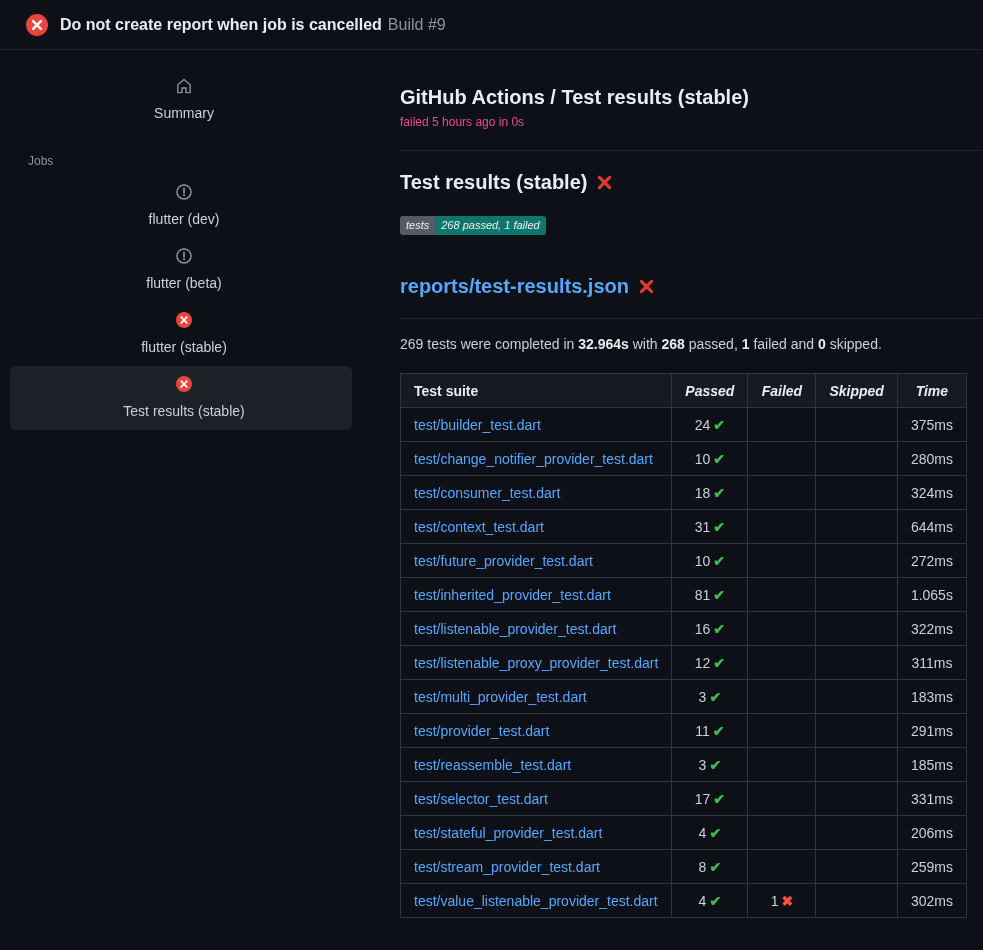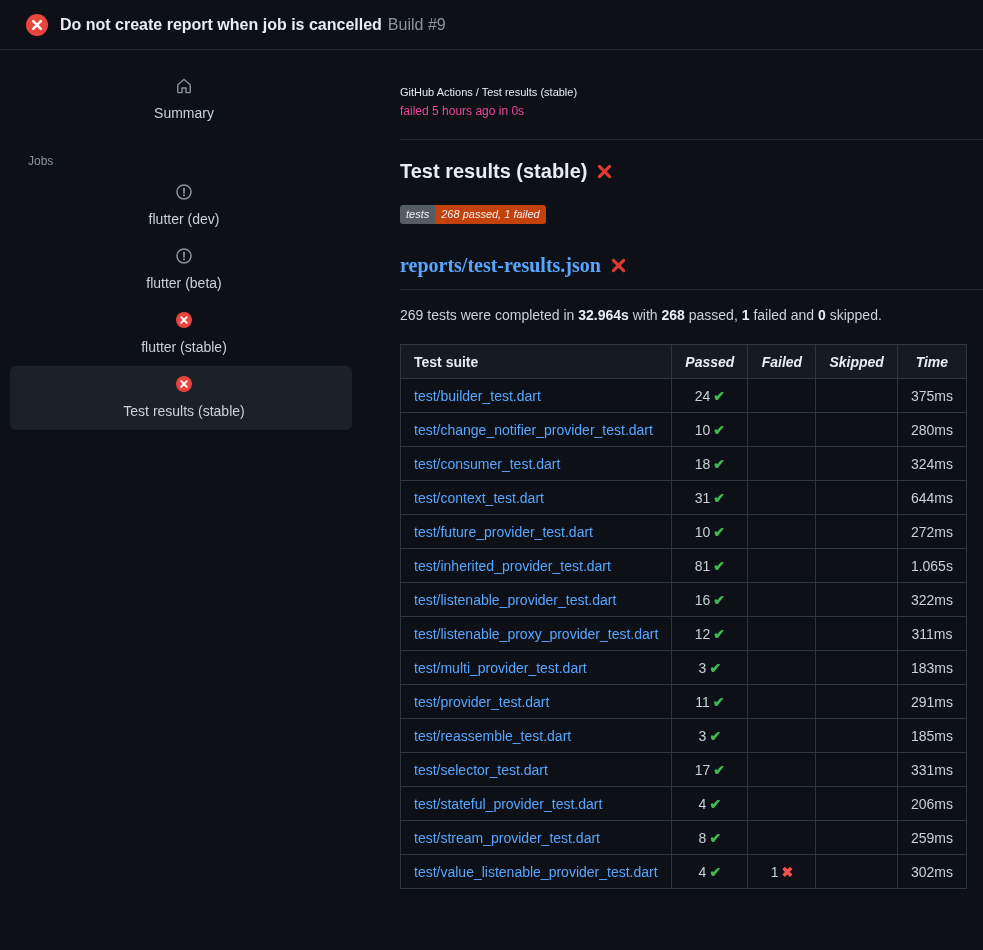--- a/index.html
+++ b/index.html
@@ -34,44 +34,44 @@
     color:#c9d1d9; font-size:14px;
     cursor:pointer;
     flex-direction:column;
   }
   .side-item.selected { background:#1c2128; }
   .side-item .lbl { line-height:17px; }
   .jobs-label { color:#8b949e; font-size:12px; padding:22px 0 6px 18px; }
   .icon16 { width:16px; height:16px; flex:0 0 16px; display:block; }
 
   
-  .breadcrumb { font-weight:400; font-size:11px; color:#e6edf3; }
+  .breadcrumb { font-weight:700; font-size:20px; color:#e6edf3; }
   .meta { color:#ec4899; font-size:12px; margin-top:6px; }
   .divider { border:none; border-top:1px solid #21262d; margin:21px 0 0 0; }
 
   .section-title {
     display:flex; align-items:center; gap:9px;
     margin-top:20px;
     font-size:20px; font-weight:700; color:#e6edf3;
   }
   .xmark { display:inline-block; }
 
   .badge {
     display:inline-flex; margin-top:22px;
     font-size:11px; line-height:13px;
     border-radius:3px; overflow:hidden;font-style:italic;
   }
   .badge-label { background:#555d64; color:#f0f0f0; padding:3px 6px; }
-  .badge-value { background:#c2410c; color:#f0f0f0; padding:3px 6px; }
+  .badge-value { background:#0f766e; color:#f0f0f0; padding:3px 6px; }
 
   .report-title {
     display:flex; align-items:center; gap:9px;
-    margin-top:30px; padding-bottom:12px;
+    margin-top:40px; padding-bottom:20px;
     border-bottom:1px solid #21262d;
-    font-size:20px; font-weight:700;font-family:Liberation Serif, serif;
+    font-size:20px; font-weight:700;
   }
   .report-title a { color:#58a6ff; text-decoration:none; }
 
   .summary-line { margin-top:17px; color:#c9d1d9; font-size:14px; }
   .summary-line b { color:#e6edf3; }
 
   
   table.results {
     border-collapse:collapse; table-layout:fixed;
     margin-top:21px; font-size:14px;

